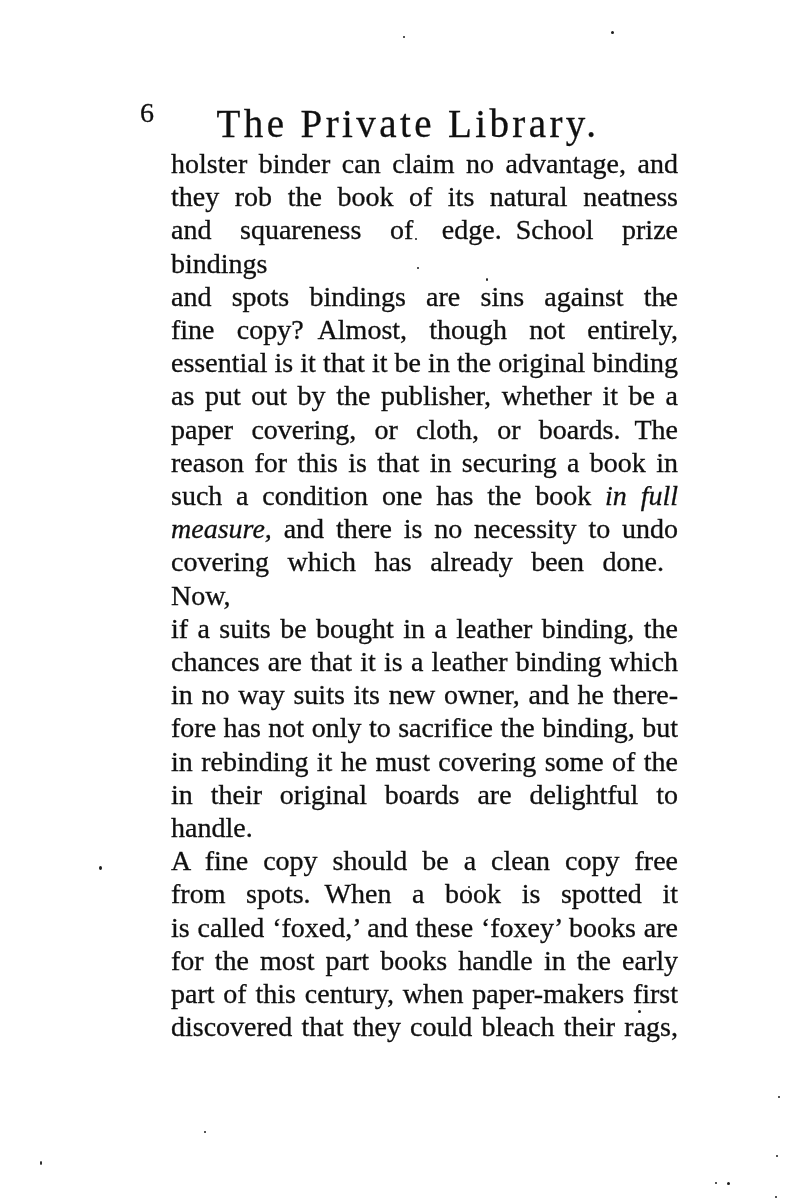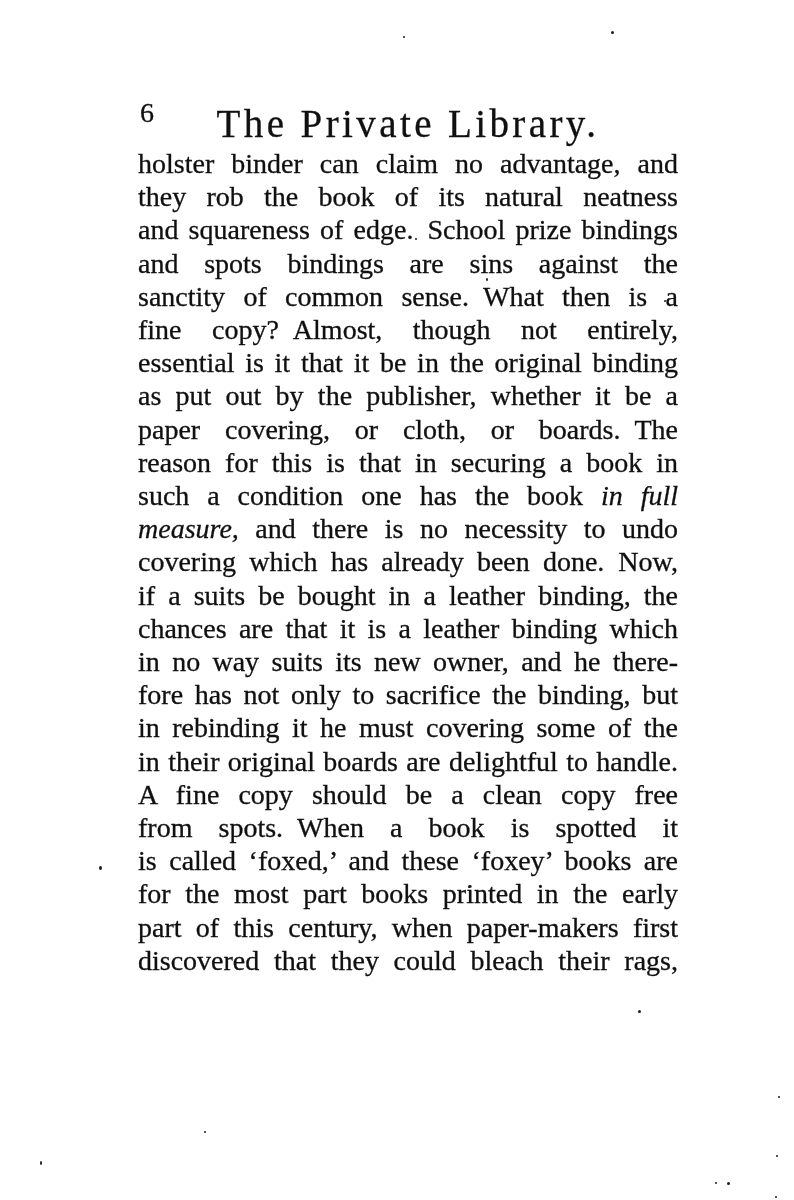--- a/index.html
+++ b/index.html
@@ -49,20 +49,21 @@
     width: 540px;
     font-size: 28px;
     line-height: 33.2px;
   }
   .line {
     text-align: justify;
     text-align-last: justify;
     text-justify: inter-word;
     white-space: normal;
     hyphens: none;
+    margin-left: 33px;
   }
   .it {
     font-style: italic;
     font-family: Liberation Serif, serif;
   }
   .speck {
     position: absolute;
     background: #1c1c1c;
     border-radius: 50%;
   }
@@ -75,39 +76,38 @@
   <header class="pagehead">
     <span class="pagenum">6</span>
     <span class="running-title">The Private Library.</span>
   </header>
 
   <main class="textblock" id="bodytext">
       <div class="line"><span>holster binder can claim no advantage, and</span></div>
       <div class="line"><span>they rob the book of its natural neatness</span></div>
       <div class="line"><span>and squareness of edge. School prize bindings</span></div>
       <div class="line"><span>and spots bindings are sins against the</span></div>
-      <div class="line"><span>sanctity of common sense. What then is a</span></div>
       <div class="line"><span>fine copy? Almost, though not entirely,</span></div>
       <div class="line"><span>essential is it that it be in the original binding</span></div>
       <div class="line"><span>as put out by the publisher, whether it be a</span></div>
       <div class="line"><span>paper covering, or cloth, or boards. The</span></div>
       <div class="line"><span>reason for this is that in securing a book in</span></div>
       <div class="line"><span>such a condition one has the book </span><span class="it">in full</span></div>
       <div class="line"><span class="it">measure,</span><span> and there is no necessity to undo</span></div>
       <div class="line"><span>covering which has already been done. Now,</span></div>
       <div class="line"><span>if a suits be bought in a leather binding, the</span></div>
       <div class="line"><span>chances are that it is a leather binding which</span></div>
       <div class="line"><span>in no way suits its new owner, and he there-</span></div>
       <div class="line"><span>fore has not only to sacrifice the binding, but</span></div>
       <div class="line"><span>in rebinding it he must covering some of the</span></div>
       <div class="line"><span>in their original boards are delightful to handle.</span></div>
       <div class="line"><span>A fine copy should be a clean copy free</span></div>
       <div class="line"><span>from spots. When a book is spotted it</span></div>
       <div class="line"><span>is called ‘foxed,’ and these ‘foxey’ books are</span></div>
-      <div class="line"><span>for the most part books printed in the early</span></div>
+      <div class="line"><span>for the most part books handle in the early</span></div>
       <div class="line"><span>part of this century, when paper-makers first</span></div>
       <div class="line"><span>discovered that they could bleach their rags,</span></div>
     </main>
 
   <div id="specks">
       <div class="speck" style="left: 611px; top: 31px; width: 3px; height: 3px;"></div>
       <div class="speck" style="left: 403px; top: 36px; width: 2px; height: 2px;"></div>
       <div class="speck" style="left: 413px; top: 204px; width: 2px; height: 2px;"></div>
       <div class="speck" style="left: 415px; top: 238px; width: 2px; height: 2px;"></div>
       <div class="speck" style="left: 417px; top: 267px; width: 2px; height: 2px;"></div>

